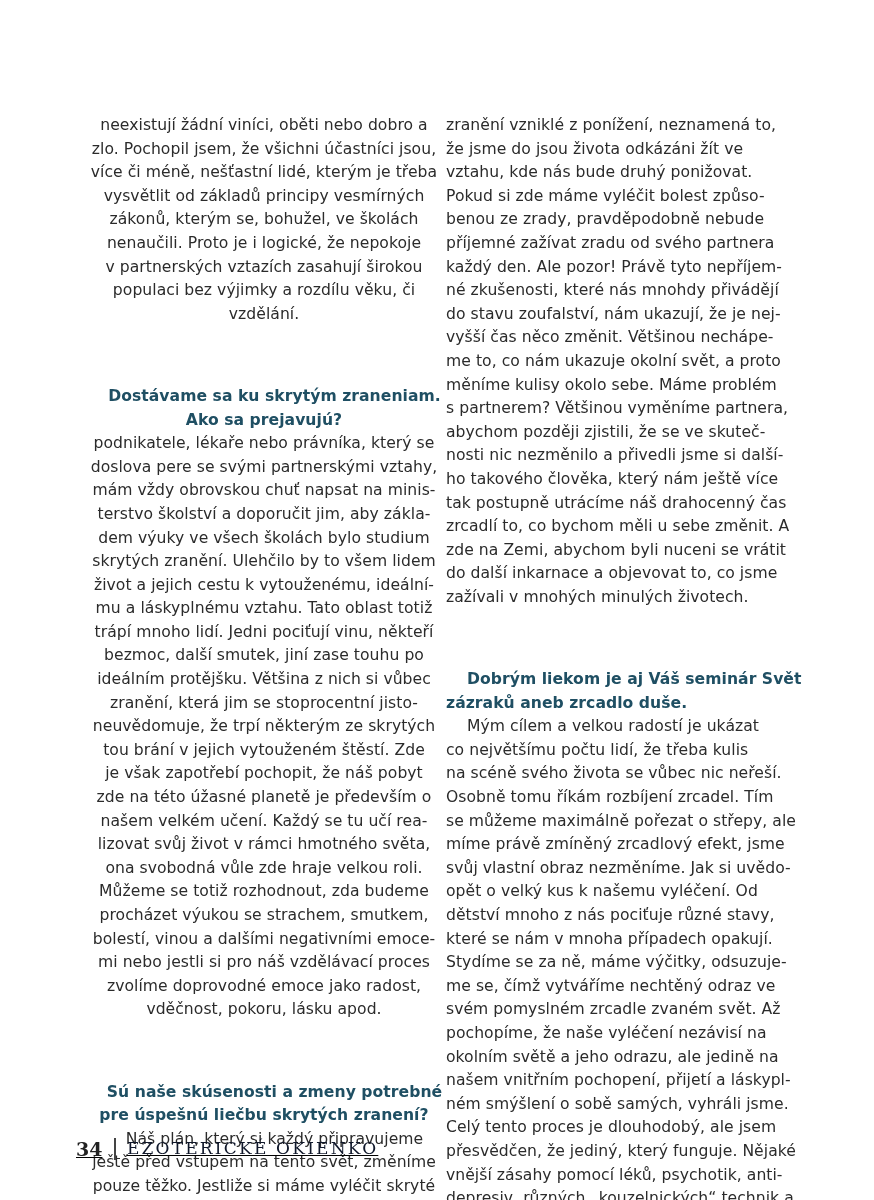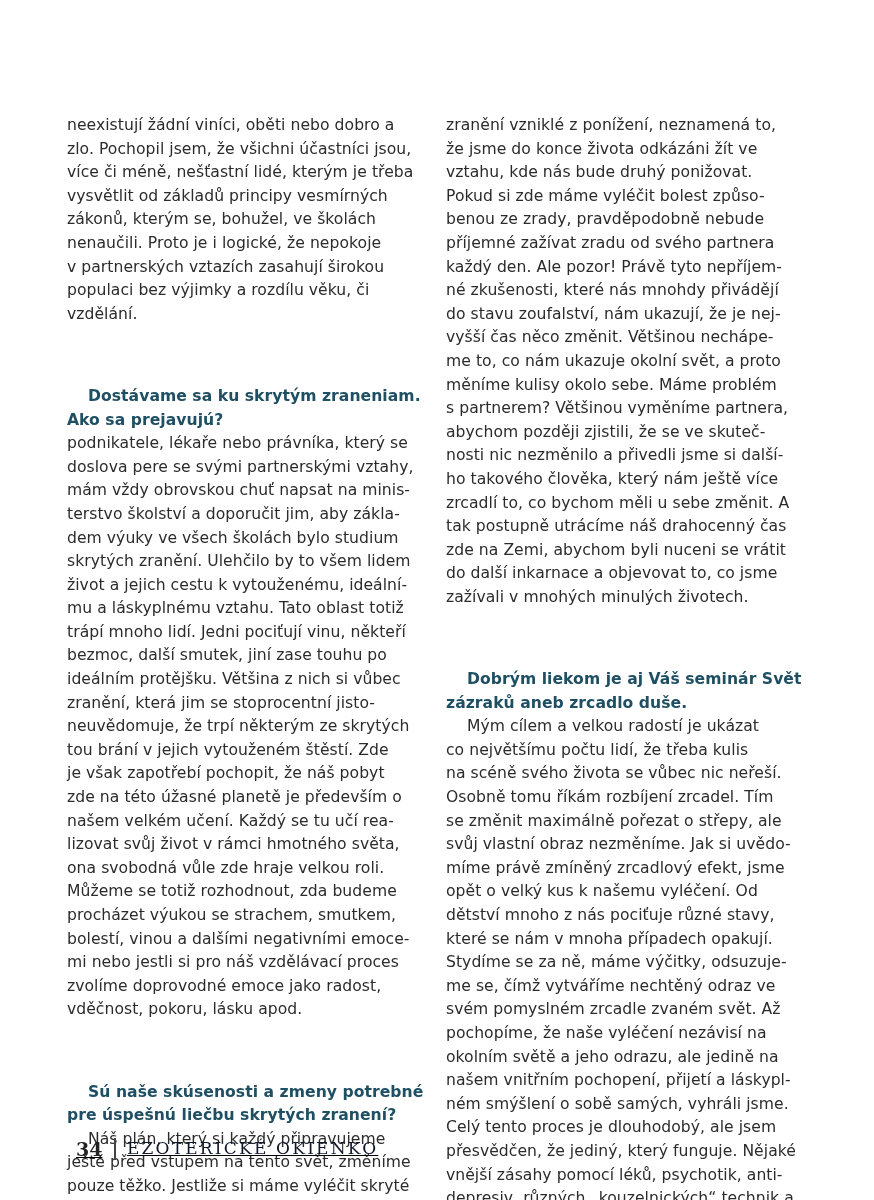--- a/index.html
+++ b/index.html
@@ -3,21 +3,21 @@
   <meta charset="utf-8">
   <style>
     html, body { margin:0; padding:0; background:#ffffff; }
     body { width:874px; height:1200px; position:relative; overflow:hidden; }
     .col {
       position:absolute; top:114px; width:362px;
       font-family:"DejaVu Sans", sans-serif;
       font-size:15.6px; line-height:23.6px; color:#2b2b2b;
       letter-spacing:0.05px;
     }
-    .col.left { left:67px; }
+    .col.left { left:83px;text-align:center; }
     .col.right { left:446px; }
     .line { display:block; white-space:nowrap; }
     .indent { padding-left:21px; }
     .heading { color:#1f4f63; font-weight:bold;margin-top:35px; }
     .gap { display:block; height:23.6px; }
     .footer {
       position:absolute; left:76px; top:1138px;
       font-family:"DejaVu Serif", serif; display:flex; align-items:flex-start;text-decoration:underline;
     }
     .page-num { font-weight:bold; font-size:19px; color:#222; }
@@ -79,54 +79,54 @@
   <div>
       <span class="line indent">Náš plán, který si každý připravujeme</span>
       <span class="line">ještě před vstupem na tento svět, změníme</span>
       <span class="line">pouze těžko. Jestliže si máme vyléčit skryté</span>
     </div>
 </div>
 
 <div class="col right">
   <div>
       <span class="line">zranění vzniklé z ponížení, neznamená to,</span>
-      <span class="line">že jsme do konce života odkázáni žít ve</span>
+      <span class="line">že jsme do jsou života odkázáni žít ve</span>
       <span class="line">vztahu, kde nás bude druhý ponižovat.</span>
       <span class="line">Pokud si zde máme vyléčit bolest způso-</span>
       <span class="line">benou ze zrady, pravděpodobně nebude</span>
       <span class="line">příjemné zažívat zradu od svého partnera</span>
       <span class="line">každý den. Ale pozor! Právě tyto nepříjem-</span>
       <span class="line">né zkušenosti, které nás mnohdy přivádějí</span>
       <span class="line">do stavu zoufalství, nám ukazují, že je nej-</span>
       <span class="line">vyšší čas něco změnit. Většinou nechápe-</span>
       <span class="line">me to, co nám ukazuje okolní svět, a proto</span>
       <span class="line">měníme kulisy okolo sebe. Máme problém</span>
       <span class="line">s partnerem? Většinou vyměníme partnera,</span>
       <span class="line">abychom později zjistili, že se ve skuteč-</span>
       <span class="line">nosti nic nezměnilo a přivedli jsme si další-</span>
       <span class="line">ho takového člověka, který nám ještě více</span>
+      <span class="line">tak postupně utrácíme náš drahocenný čas</span>
       <span class="line">zrcadlí to, co bychom měli u sebe změnit. A</span>
-      <span class="line">tak postupně utrácíme náš drahocenný čas</span>
       <span class="line">zde na Zemi, abychom byli nuceni se vrátit</span>
       <span class="line">do další inkarnace a objevovat to, co jsme</span>
       <span class="line">zažívali v mnohých minulých životech.</span>
     </div>
   <span class="gap"></span>
   <div class="heading">
       <span class="line indent">Dobrým liekom je aj Váš seminár Svět</span>
       <span class="line">zázraků aneb zrcadlo duše.</span>
     </div>
   <div>
       <span class="line indent">Mým cílem a velkou radostí je ukázat</span>
       <span class="line">co největšímu počtu lidí, že třeba kulis</span>
       <span class="line">na scéně svého života se vůbec nic neřeší.</span>
       <span class="line">Osobně tomu říkám rozbíjení zrcadel. Tím</span>
-      <span class="line">se změnit maximálně pořezat o střepy, ale</span>
+      <span class="line">se můžeme maximálně pořezat o střepy, ale</span>
+      <span class="line">míme právě zmíněný zrcadlový efekt, jsme</span>
       <span class="line">svůj vlastní obraz nezměníme. Jak si uvědo-</span>
-      <span class="line">míme právě zmíněný zrcadlový efekt, jsme</span>
       <span class="line">opět o velký kus k našemu vyléčení. Od</span>
       <span class="line">dětství mnoho z nás pociťuje různé stavy,</span>
       <span class="line">které se nám v mnoha případech opakují.</span>
       <span class="line">Stydíme se za ně, máme výčitky, odsuzuje-</span>
       <span class="line">me se, čímž vytváříme nechtěný odraz ve</span>
       <span class="line">svém pomyslném zrcadle zvaném svět. Až</span>
       <span class="line">pochopíme, že naše vyléčení nezávisí na</span>
       <span class="line">okolním světě a jeho odrazu, ale jedině na</span>
       <span class="line">našem vnitřním pochopení, přijetí a láskypl-</span>
       <span class="line">ném smýšlení o sobě samých, vyhráli jsme.</span>

